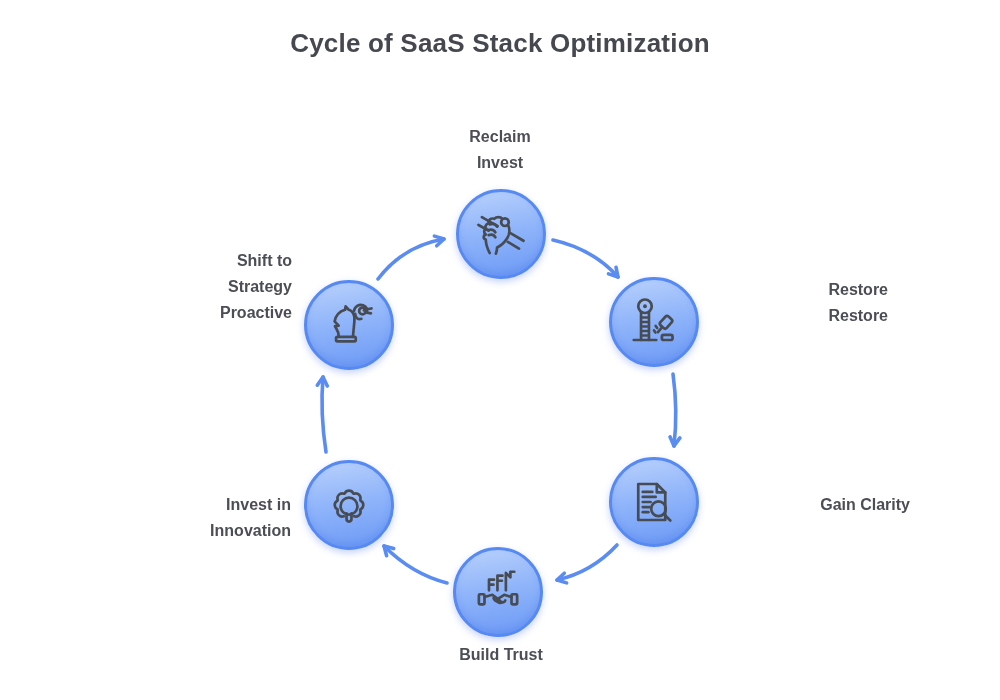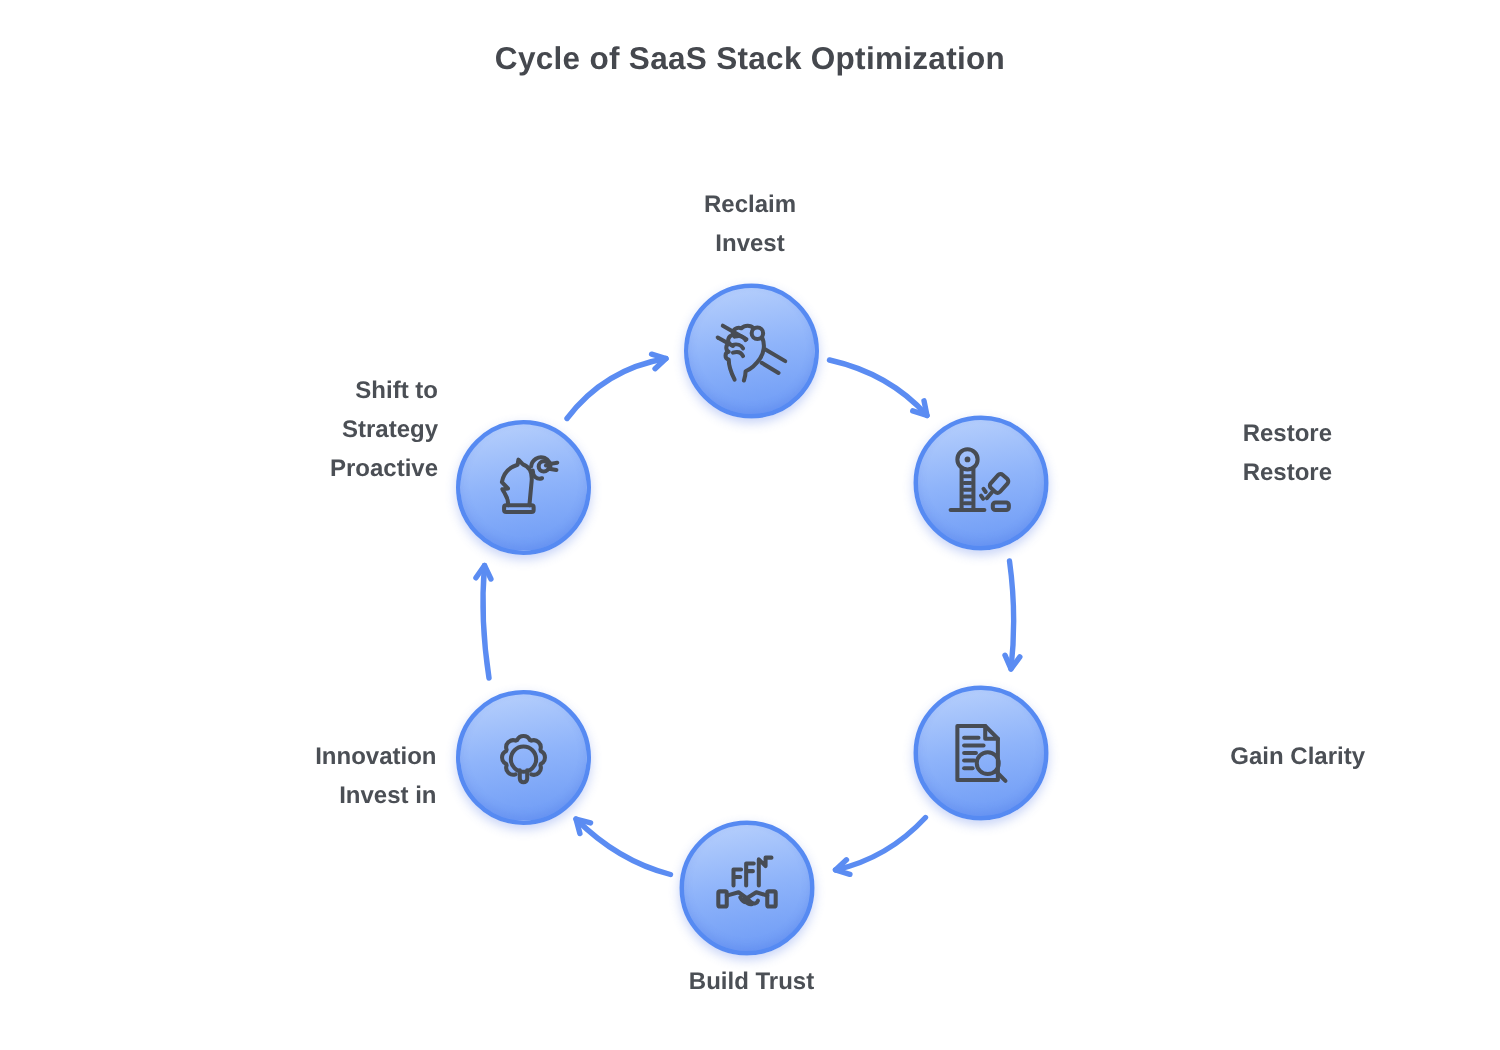--- a/index.html
+++ b/index.html
@@ -12,21 +12,21 @@
     --node-gradient-mid:#8fb4fa;
     --node-gradient-bottom:#6b99f5;
     --icon-stroke:#474c54;
   }
   *{margin:0;padding:0;box-sizing:border-box;}
   html,body{width:1000px;height:700px;}
   body{font-family:"Liberation Sans","DejaVu Sans",sans-serif;background:var(--background);}
   .canvas{position:relative;width:1000px;height:700px;background:var(--background);overflow:hidden;}
   .diagram-title{
     position:absolute;left:0;top:28px;width:1000px;text-align:center;
-    font-size:21px;font-weight:700;letter-spacing:.2px;color:var(--title-text);
+    font-size:26px;font-weight:700;letter-spacing:.2px;color:var(--title-text);
   }
   .arrows-layer{position:absolute;left:0;top:0;width:1000px;height:700px;color:var(--arrow);}
   .arrows-layer path,.arrows-layer polyline{fill:none;stroke:currentColor;stroke-width:3.6;stroke-linecap:round;stroke-linejoin:round;}
   .node-circle{
     position:absolute;width:90px;height:90px;border-radius:50%;
     border:3px solid var(--node-border);
     background:linear-gradient(170deg,var(--node-gradient-top) 0%,var(--node-gradient-mid) 48%,var(--node-gradient-bottom) 100%);
     box-shadow:0 3px 7px rgba(70,110,230,.30), inset 0 -3px 6px rgba(60,100,220,.18);
     display:flex;align-items:center;justify-content:center;
   }
@@ -146,22 +146,22 @@
       <rect x="7" y="26" width="5" height="9" rx="1"></rect>
       <rect x="36" y="26" width="5" height="9" rx="1"></rect>
       <path d="M12 28.5 L19 26.5 C22 28.5 24.5 30.5 26.5 32.5 C28 33.8 30 33.2 30.5 31.5"></path>
       <path d="M36 28.5 L29.5 26.5 L22.5 31"></path>
       <path d="M22.5 31 C23.5 33 25.5 34 27 33.5"></path>
       <path d="M20 29.5 C21 31.5 22.5 32.6 24 32.4"></path>
     </svg>
   </div>
 
   <div class="node-label ta-r" style="left:111px;top:492px;width:180px;">
+    <span>Invest in</span>
     <span>Innovation</span>
-    <span>Invest in</span>
   </div>
   <div class="node-circle" style="left:304px;top:460px;">
     <svg class="node-icon" viewBox="0 0 48 48" xmlns="http://www.w3.org/2000/svg">
       <path d="M 19.3 34.0 A 4.2 4.2 0 0 1 14.0 28.6 A 11 11 0 0 1 13.7 27.8 A 4.2 4.2 0 0 1 13.7 20.2 A 11 11 0 0 1 14.0 19.4 A 4.2 4.2 0 0 1 19.4 14.0 A 11 11 0 0 1 20.2 13.7 A 4.2 4.2 0 0 1 27.8 13.7 A 11 11 0 0 1 28.6 14.0 A 4.2 4.2 0 0 1 34.0 19.3 A 11 11 0 0 1 34.3 20.2 A 4.2 4.2 0 0 1 34.3 27.8 A 11 11 0 0 1 34.0 28.6 A 4.2 4.2 0 0 1 28.6 34.0"></path>
       <circle cx="24" cy="25" r="7.5"></circle>
       <path d="M21.8 31.5 V36.5 A 2.2 2.2 0 0 0 26.2 36.5 V31.5"></path>
     </svg>
   </div>
 
   <div class="node-label ta-r" style="left:112px;top:248px;width:180px;">

